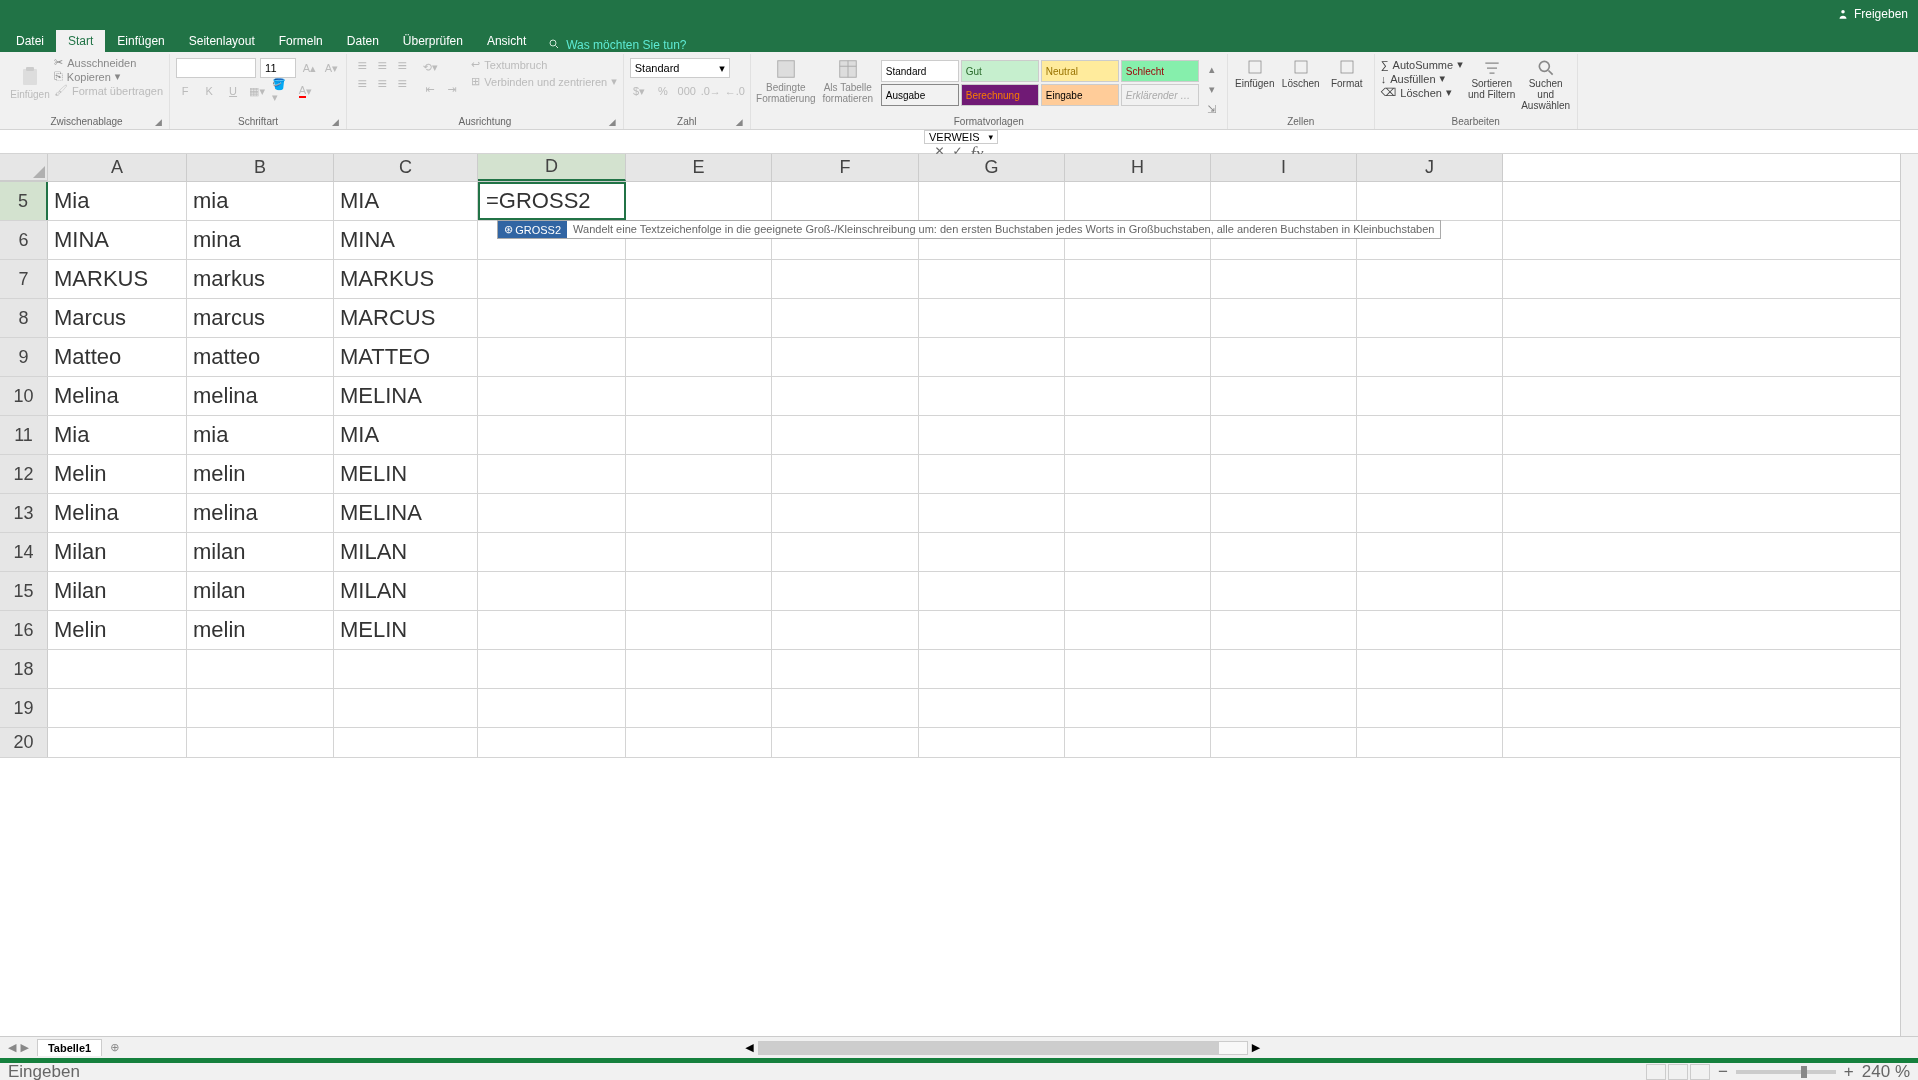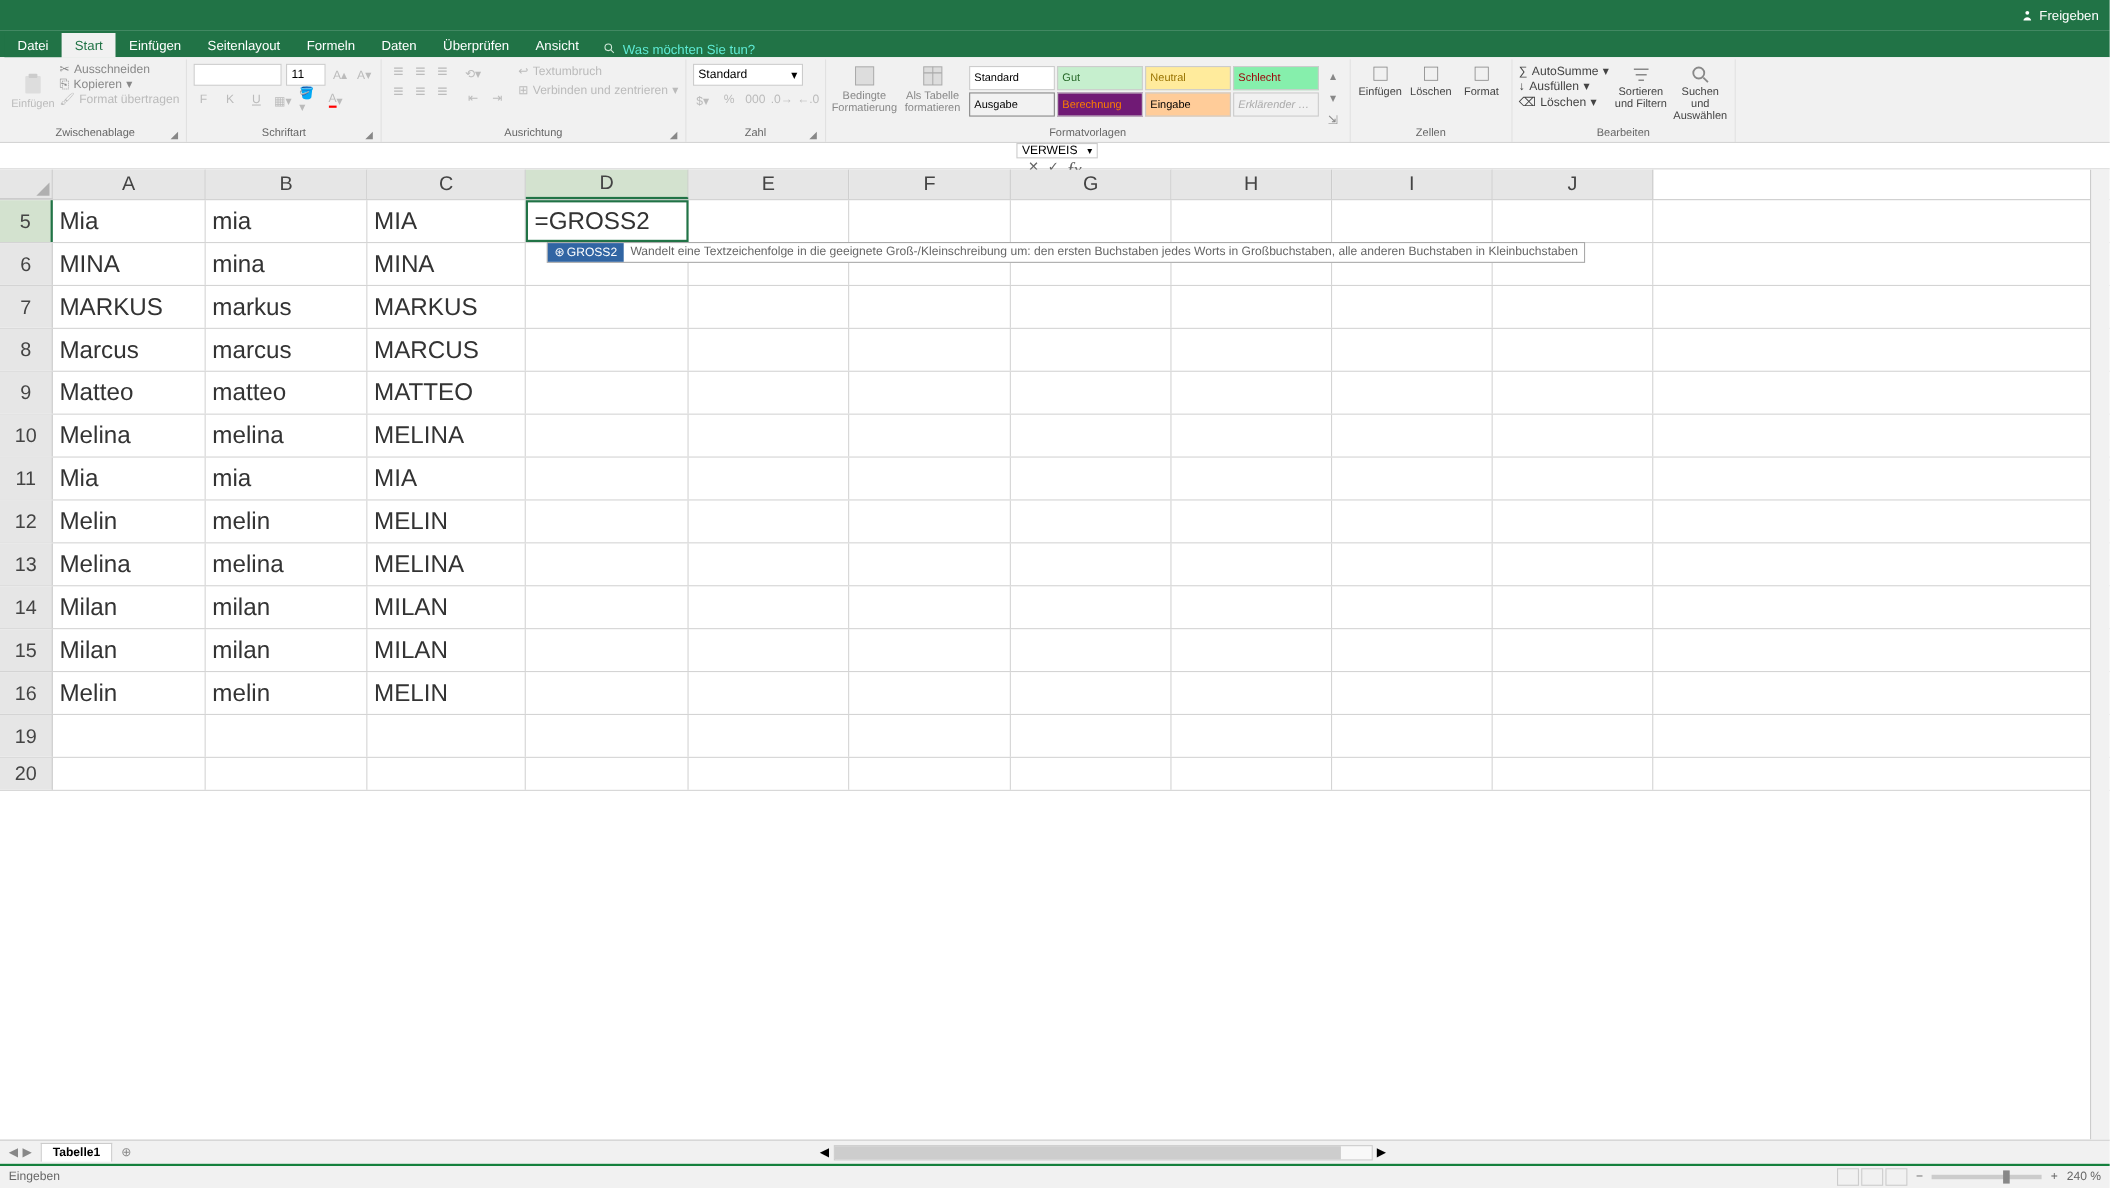--- a/index.html
+++ b/index.html
@@ -92,21 +92,21 @@
 
 .sheet-tabs { height: 22px; border-top: 1px solid #ccc; display: flex; align-items: center; background: #f1f1f1; font-size: 11px; }
 .sheet-nav { padding: 0 8px; color: #888; display: flex; gap: 4px; }
 .sheet-tab { padding: 2px 10px; background: #fff; border: 1px solid #ccc; border-bottom: none; font-weight: bold; }
 .sheet-add { padding: 0 8px; color: #888; }
 .hscroll { flex: 1; display: flex; justify-content: center; align-items: center; padding-right: 40px; }
 .hscroll-track { width: 490px; height: 14px; border: 1px solid #ccc; background: #f8f8f8; display: flex; align-items: center; }
 .hscroll-thumb { width: 460px; height: 12px; background: #cdcdcd; }
 
 
-.statusbar { height: 22px; background: #f1f1f1; border-top: 2px solid #15803d; display: flex; align-items: center; padding: 0 8px; font-size: 11px; color: #666; }
+.statusbar { height: 22px; background: #f1f1f1; border-top: 5px solid #15803d; display: flex; align-items: center; padding: 0 8px; font-size: 17px; color: #666; }
 .statusbar-right { margin-left: auto; display: flex; align-items: center; gap: 8px; }
 .view-btns { display: flex; gap: 2px; }
 .view-btn { width: 20px; height: 16px; border: 1px solid #ccc; }
 .zoom-slider { width: 100px; height: 4px; background: #ccc; position: relative; }
 .zoom-slider::after { content: ""; position: absolute; left: 65%; top: -4px; width: 6px; height: 12px; background: #888; }
 
 .disabled { color: #bbb !important; }
 svg { display: block; }
 .vscroll { position: absolute; right: 0; top: 0; bottom: 0; width: 18px; background: #f1f1f1; border-left: 1px solid #ccc; }
 </style>
@@ -496,20 +496,33 @@
         <div class="cell col-C">MELIN</div>
         <div class="cell col-D"></div>
         <div class="cell col-E"></div>
         <div class="cell col-F"></div>
         <div class="cell col-G"></div>
         <div class="cell col-H"></div>
         <div class="cell col-I"></div>
         <div class="cell col-J"></div>
       </div>
       <div class="row">
+        <div class="rowh">18</div>
+        <div class="cell col-A"></div>
+        <div class="cell col-B"></div>
+        <div class="cell col-C"></div>
+        <div class="cell col-D"></div>
+        <div class="cell col-E"></div>
+        <div class="cell col-F"></div>
+        <div class="cell col-G"></div>
+        <div class="cell col-H"></div>
+        <div class="cell col-I"></div>
+        <div class="cell col-J"></div>
+      </div>
+      <div class="row">
         <div class="rowh">19</div>
         <div class="cell col-A"></div>
         <div class="cell col-B"></div>
         <div class="cell col-C"></div>
         <div class="cell col-D"></div>
         <div class="cell col-E"></div>
         <div class="cell col-F"></div>
         <div class="cell col-G"></div>
         <div class="cell col-H"></div>
         <div class="cell col-I"></div>

